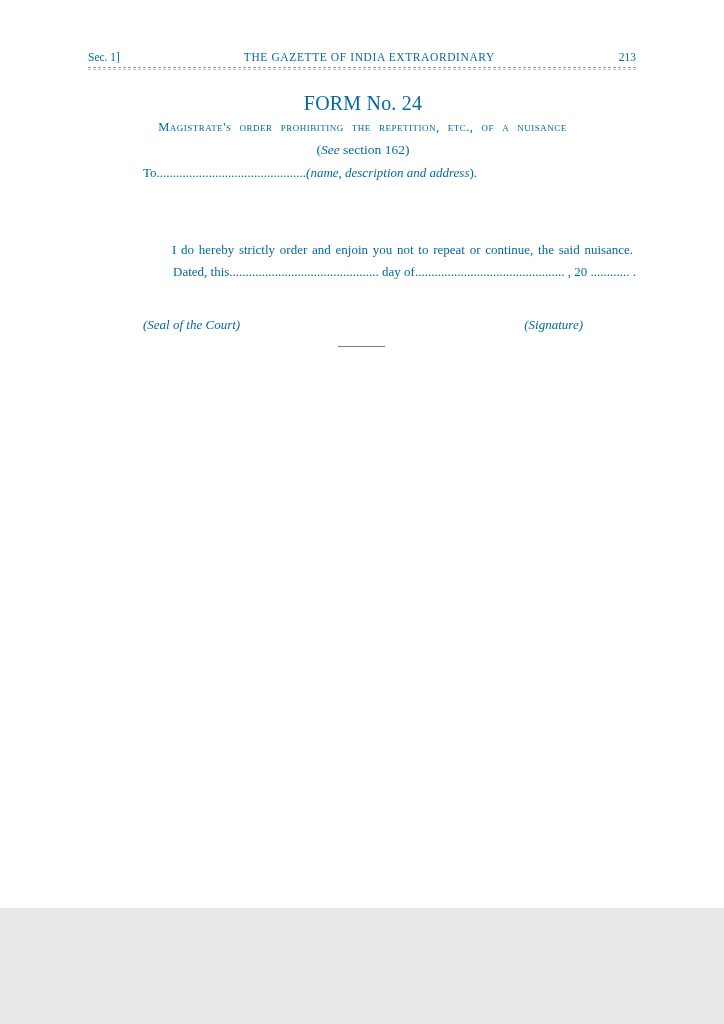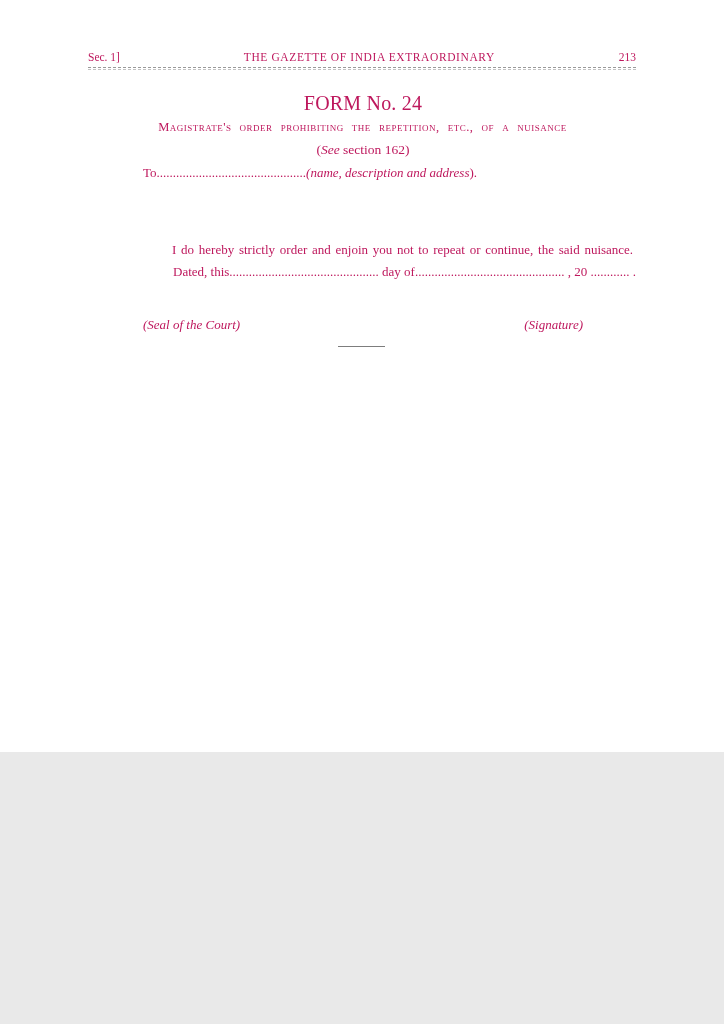--- a/index.html
+++ b/index.html
@@ -1,23 +1,23 @@
 <!DOCTYPE html>
 <html><head>
 <meta charset="utf-8">
 <style>
   * { margin: 0; padding: 0; box-sizing: border-box; }
   html, body { background: #e9e9e9; }
   .page {
     position: relative;
     width: 724px;
-    height: 752px;
+    height: 908px;
     margin: 0 auto;
     background: #ffffff;
-    color: #be185d;
+    color: #0369a1;
     font-family: "Liberation Serif", "DejaVu Serif", serif;
     overflow: hidden;
   }
   
   .header {
     position: absolute;
     top: 51px;
     left: 88px;
     width: 548px;
     display: flex;

